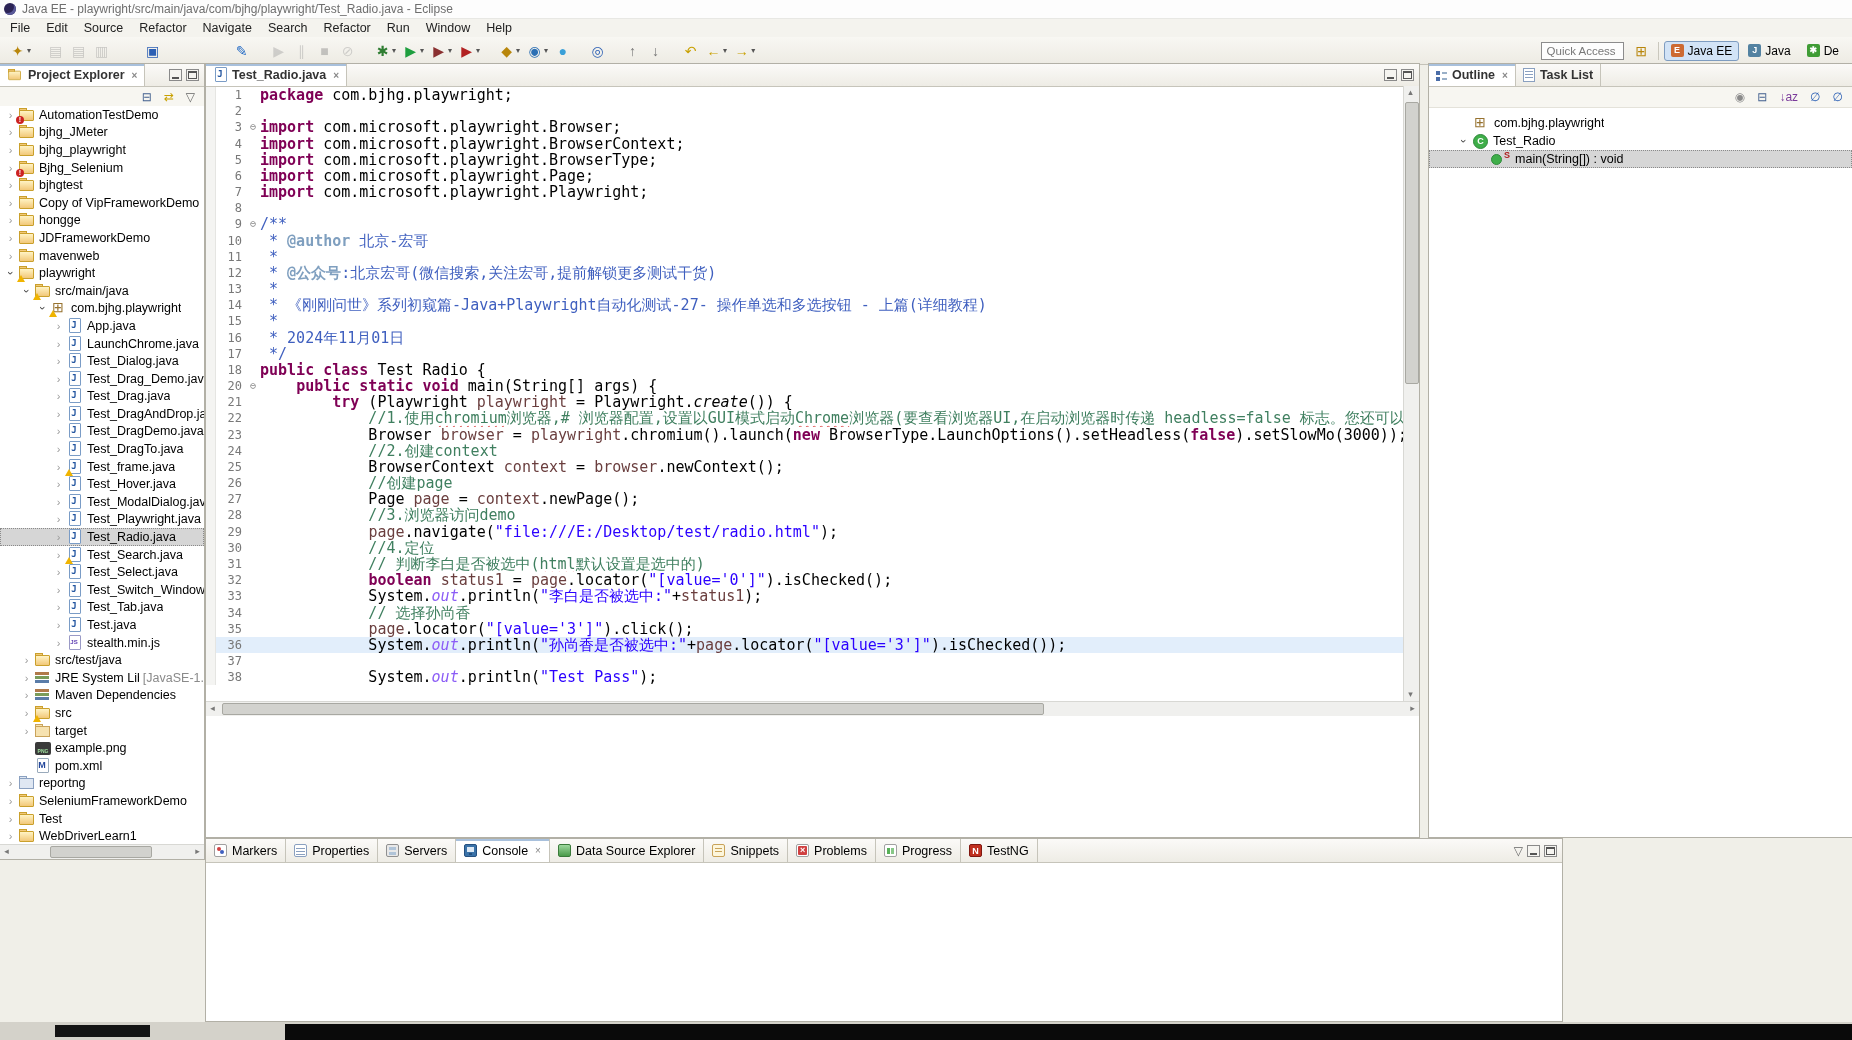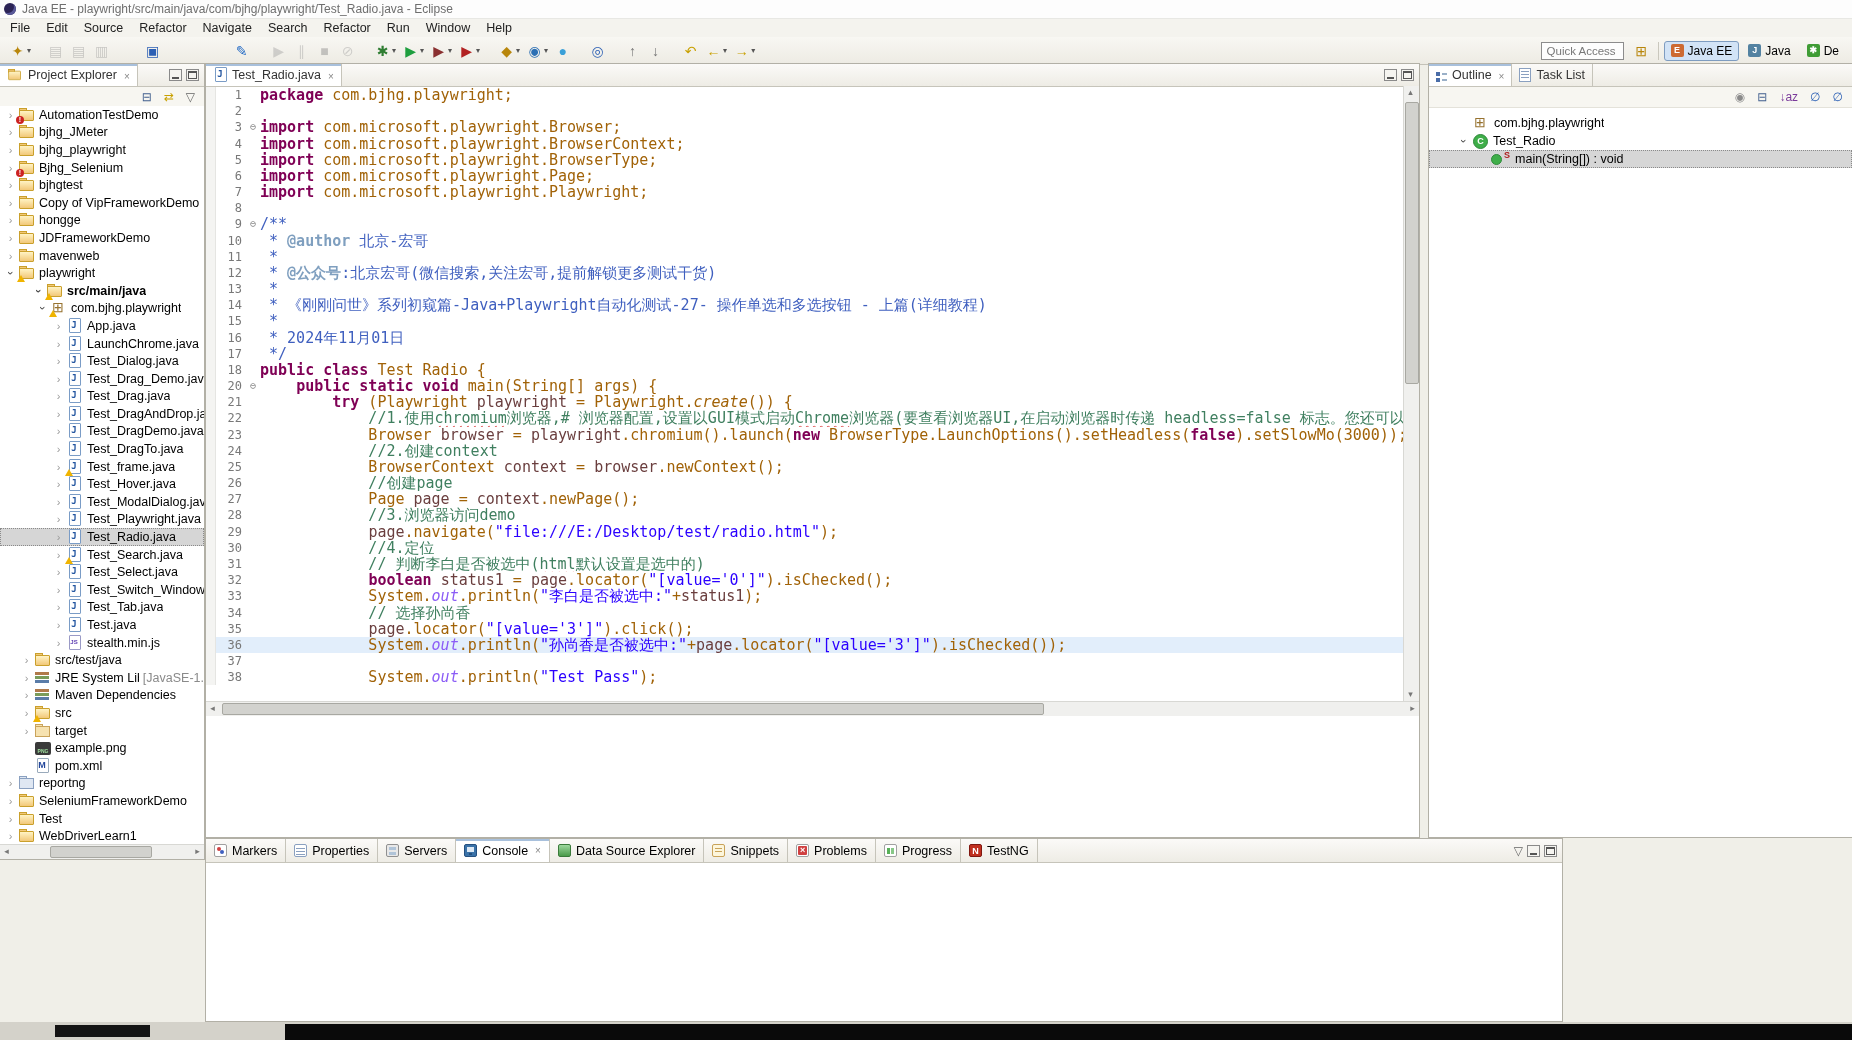--- a/index.html
+++ b/index.html
@@ -17,21 +17,21 @@
   .tbtn.dim{opacity:.4;filter:grayscale(1);}
   .qa{margin-left:auto;width:76px;height:16px;border:1px solid #8c8c8c;background:#fdfdfd;color:#787878;font-size:11.5px;display:flex;align-items:center;padding-left:5px;}
   .tsep{width:1px;height:18px;background:#c9c7bd;margin:0 5px;}
   .persps{display:flex;align-items:center;gap:2px;}
   .persp{display:flex;align-items:center;gap:4px;padding:2px 6px;font-size:12px;border:1px solid transparent;border-radius:3px;white-space:nowrap;}
   .persp.active{background:#d2e3f6;border-color:#7e9cc0;}
   .pi{width:13px;height:13px;border-radius:2px;color:#fff;font:bold 9px/13px "Liberation Sans",sans-serif;text-align:center;flex:0 0 13px;}
   
   .panel{position:absolute;background:#fff;border:1px solid #b2b0a6;box-sizing:border-box;}
   .tabbar{height:22px;display:flex;align-items:stretch;background:linear-gradient(#fbfaf8,#eeece5);border-bottom:1px solid #c6c4ba;}
-  .tab{display:flex;align-items:flex-end;gap:5px;padding:4px 7px;font-size:12.5px;border-right:1px solid #c6c4ba;color:#333;white-space:nowrap;}
+  .tab{display:flex;align-items:center;gap:5px;padding:4px 7px;font-size:12.5px;border-right:1px solid #c6c4ba;color:#333;white-space:nowrap;font-weight:bold;}
   .tab.sel{background:#fff;box-shadow:inset 0 2px 0 #a8c0dc;}
   .tclose{color:#888;font-size:10px;margin-left:2px;}
   .wctrl{margin-left:auto;display:flex;align-items:center;gap:4px;padding-right:5px;}
   .wbtn{width:11px;height:10px;border:1px solid #8a8a8a;background:#f5f4f0;position:relative;}
   .wmin::after{content:"";position:absolute;left:2px;right:2px;bottom:1px;height:2px;background:#555;}
   .wmax::after{content:"";position:absolute;left:1px;right:1px;top:1px;bottom:1px;border:1px solid #555;border-top-width:2px;}
   .minitb{height:20px;display:flex;align-items:center;justify-content:flex-end;gap:6px;padding-right:6px;border-bottom:1px solid #e4e2da;background:#f7f6f1;}
   .mico{font-size:12px;line-height:14px;}
   
   .tree{position:absolute;left:0;right:0;overflow:hidden;background:#fff;}
@@ -63,21 +63,21 @@
   .be{left:-3px;bottom:-2px;width:8px;height:8px;border-radius:50%;background:#cc2222;color:#fff;font:bold 7px/8px "Liberation Sans",sans-serif;text-align:center;}
   
   .edbody{position:relative;height:615px;overflow:hidden;background:#fff;}
   .cl{display:flex;height:16.18px;line-height:16.18px;font-family:"DejaVu Sans Mono",monospace;font-size:15px;white-space:pre;overflow:hidden;}
   .ann{flex:0 0 9px;background:#f4f4f2;border-right:1px solid #e5e5e2;}
   .ln{flex:0 0 26px;text-align:right;padding-right:4px;color:#787878;font-size:12px;}
   .fold{flex:0 0 14px;text-align:center;color:#8a8a8a;font-size:10px;}
   .code{flex:1;overflow:hidden;}
   .cl.hl .ln,.cl.hl .fold,.cl.hl .code{background:#e2eefb;}
   .k{color:#7f0055;font-weight:bold;}
-  .p{color:#a16207;}
+  .p{color:#000000;}
   .s{color:#2a00ff;}
   .c{color:#3f7f5f;}
   .sq{text-decoration:underline wavy #e05050 1px;text-underline-offset:2px;}
   .j{color:#3f5fbf;}
   .jt{color:#7f9fbf;font-weight:bold;}
   .v{color:#6a3e3e;}
   .f{color:#8b5cf6;font-style:italic;}
   .i{font-style:italic;}
   
   .vsb{position:absolute;right:0;top:22px;width:15px;height:615px;background:#f0f0ee;border-left:1px solid #d8d8d4;z-index:3;}
@@ -316,21 +316,21 @@
           <span class="ti folder"></span>
           <span class="lab">mavenweb</span>
         </div>
         <div class="trow" style="padding-left: 6px;">
           <span class="exp open">›</span>
           <span class="ti folder">
             <span class="badge bw"></span>
           </span>
           <span class="lab">playwright</span>
         </div>
-        <div class="trow" style="padding-left: 34px; font-weight: bold;">
+        <div class="trow" style="padding-left: 22px;">
           <span class="exp open">›</span>
           <span class="ti folder">
             <span class="badge bw"></span>
           </span>
           <span class="lab">src/main/java</span>
         </div>
         <div class="trow" style="padding-left: 38px;">
           <span class="exp open">›</span>
           <span class="ti pkgg">
             <span class="badge bw"></span>

